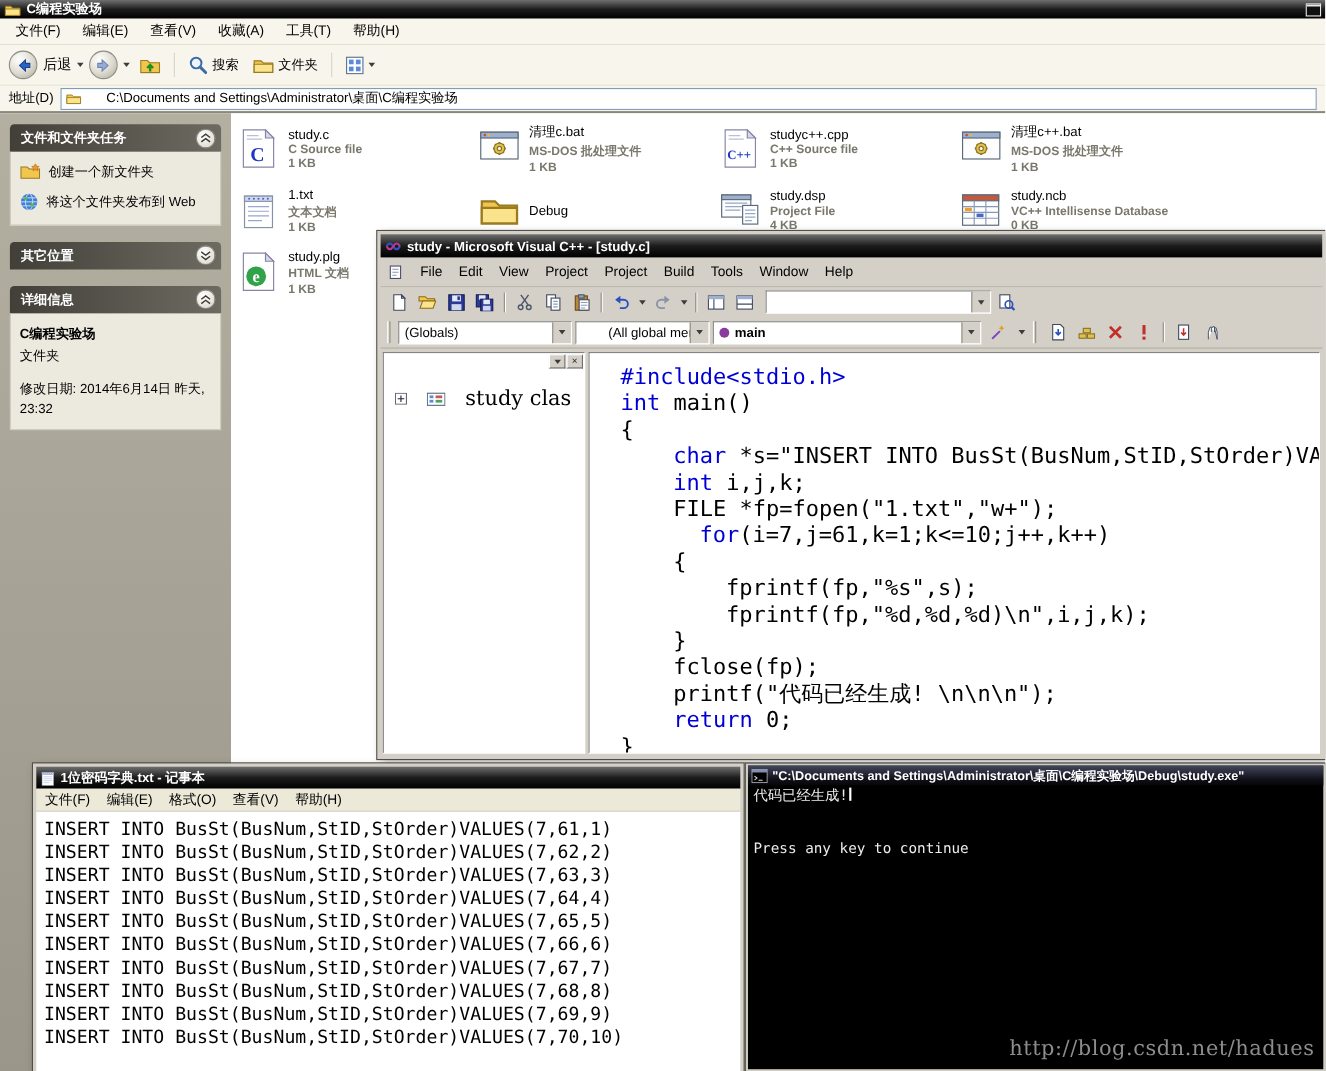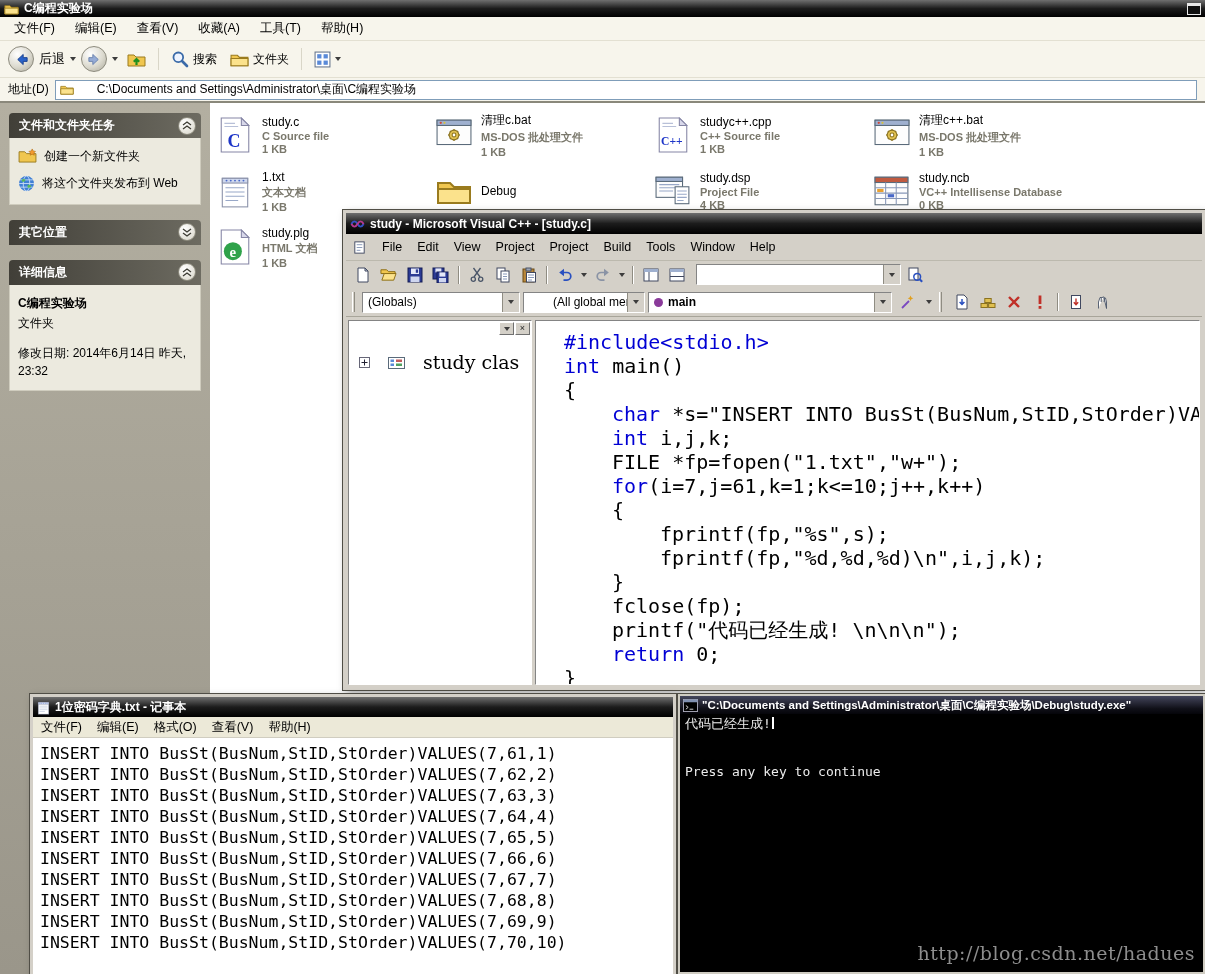--- a/index.html
+++ b/index.html
@@ -678,21 +678,21 @@
           <span class="tree-label">study clas</span>
         </div>
       </div>
       <div class="vc-editor">
           <div class="code-line" style="padding-left: 28px;"><span class="k">#include&lt;stdio.h&gt;</span></div>
           <div class="code-line" style="padding-left: 28px;"><span class="k">int</span><span class="n"> main()</span></div>
           <div class="code-line" style="padding-left: 28px;"><span class="n">{</span></div>
           <div class="code-line" style="padding-left: 76px;"><span class="k">char</span><span class="n"> *s="INSERT INTO BusSt(BusNum,StID,StOrder)VAL</span></div>
           <div class="code-line" style="padding-left: 76px;"><span class="k">int</span><span class="n"> i,j,k;</span></div>
           <div class="code-line" style="padding-left: 76px;"><span class="n">FILE *fp=fopen("1.txt","w+");</span></div>
-          <div class="code-line" style="padding-left: 76px;"><span class="k">for</span><span class="n">(i=7,j=61,k=1;k&lt;=10;j++,k++)</span></div>
+          <div class="code-line" style="padding-left: 76px; margin-left: 24px;"><span class="k">for</span><span class="n">(i=7,j=61,k=1;k&lt;=10;j++,k++)</span></div>
           <div class="code-line" style="padding-left: 76px;"><span class="n">{</span></div>
           <div class="code-line" style="padding-left: 124px;"><span class="n">fprintf(fp,"%s",s);</span></div>
           <div class="code-line" style="padding-left: 124px;"><span class="n">fprintf(fp,"%d,%d,%d)\n",i,j,k);</span></div>
           <div class="code-line" style="padding-left: 76px;"><span class="n">}</span></div>
           <div class="code-line" style="padding-left: 76px;"><span class="n">fclose(fp);</span></div>
           <div class="code-line" style="padding-left: 76px;"><span class="n">printf("代码已经生成! \n\n\n");</span></div>
           <div class="code-line" style="padding-left: 76px;"><span class="k">return</span><span class="n"> 0;</span></div>
           <div class="code-line" style="padding-left: 28px;"><span class="n">}</span></div>
         </div>
     </div>

